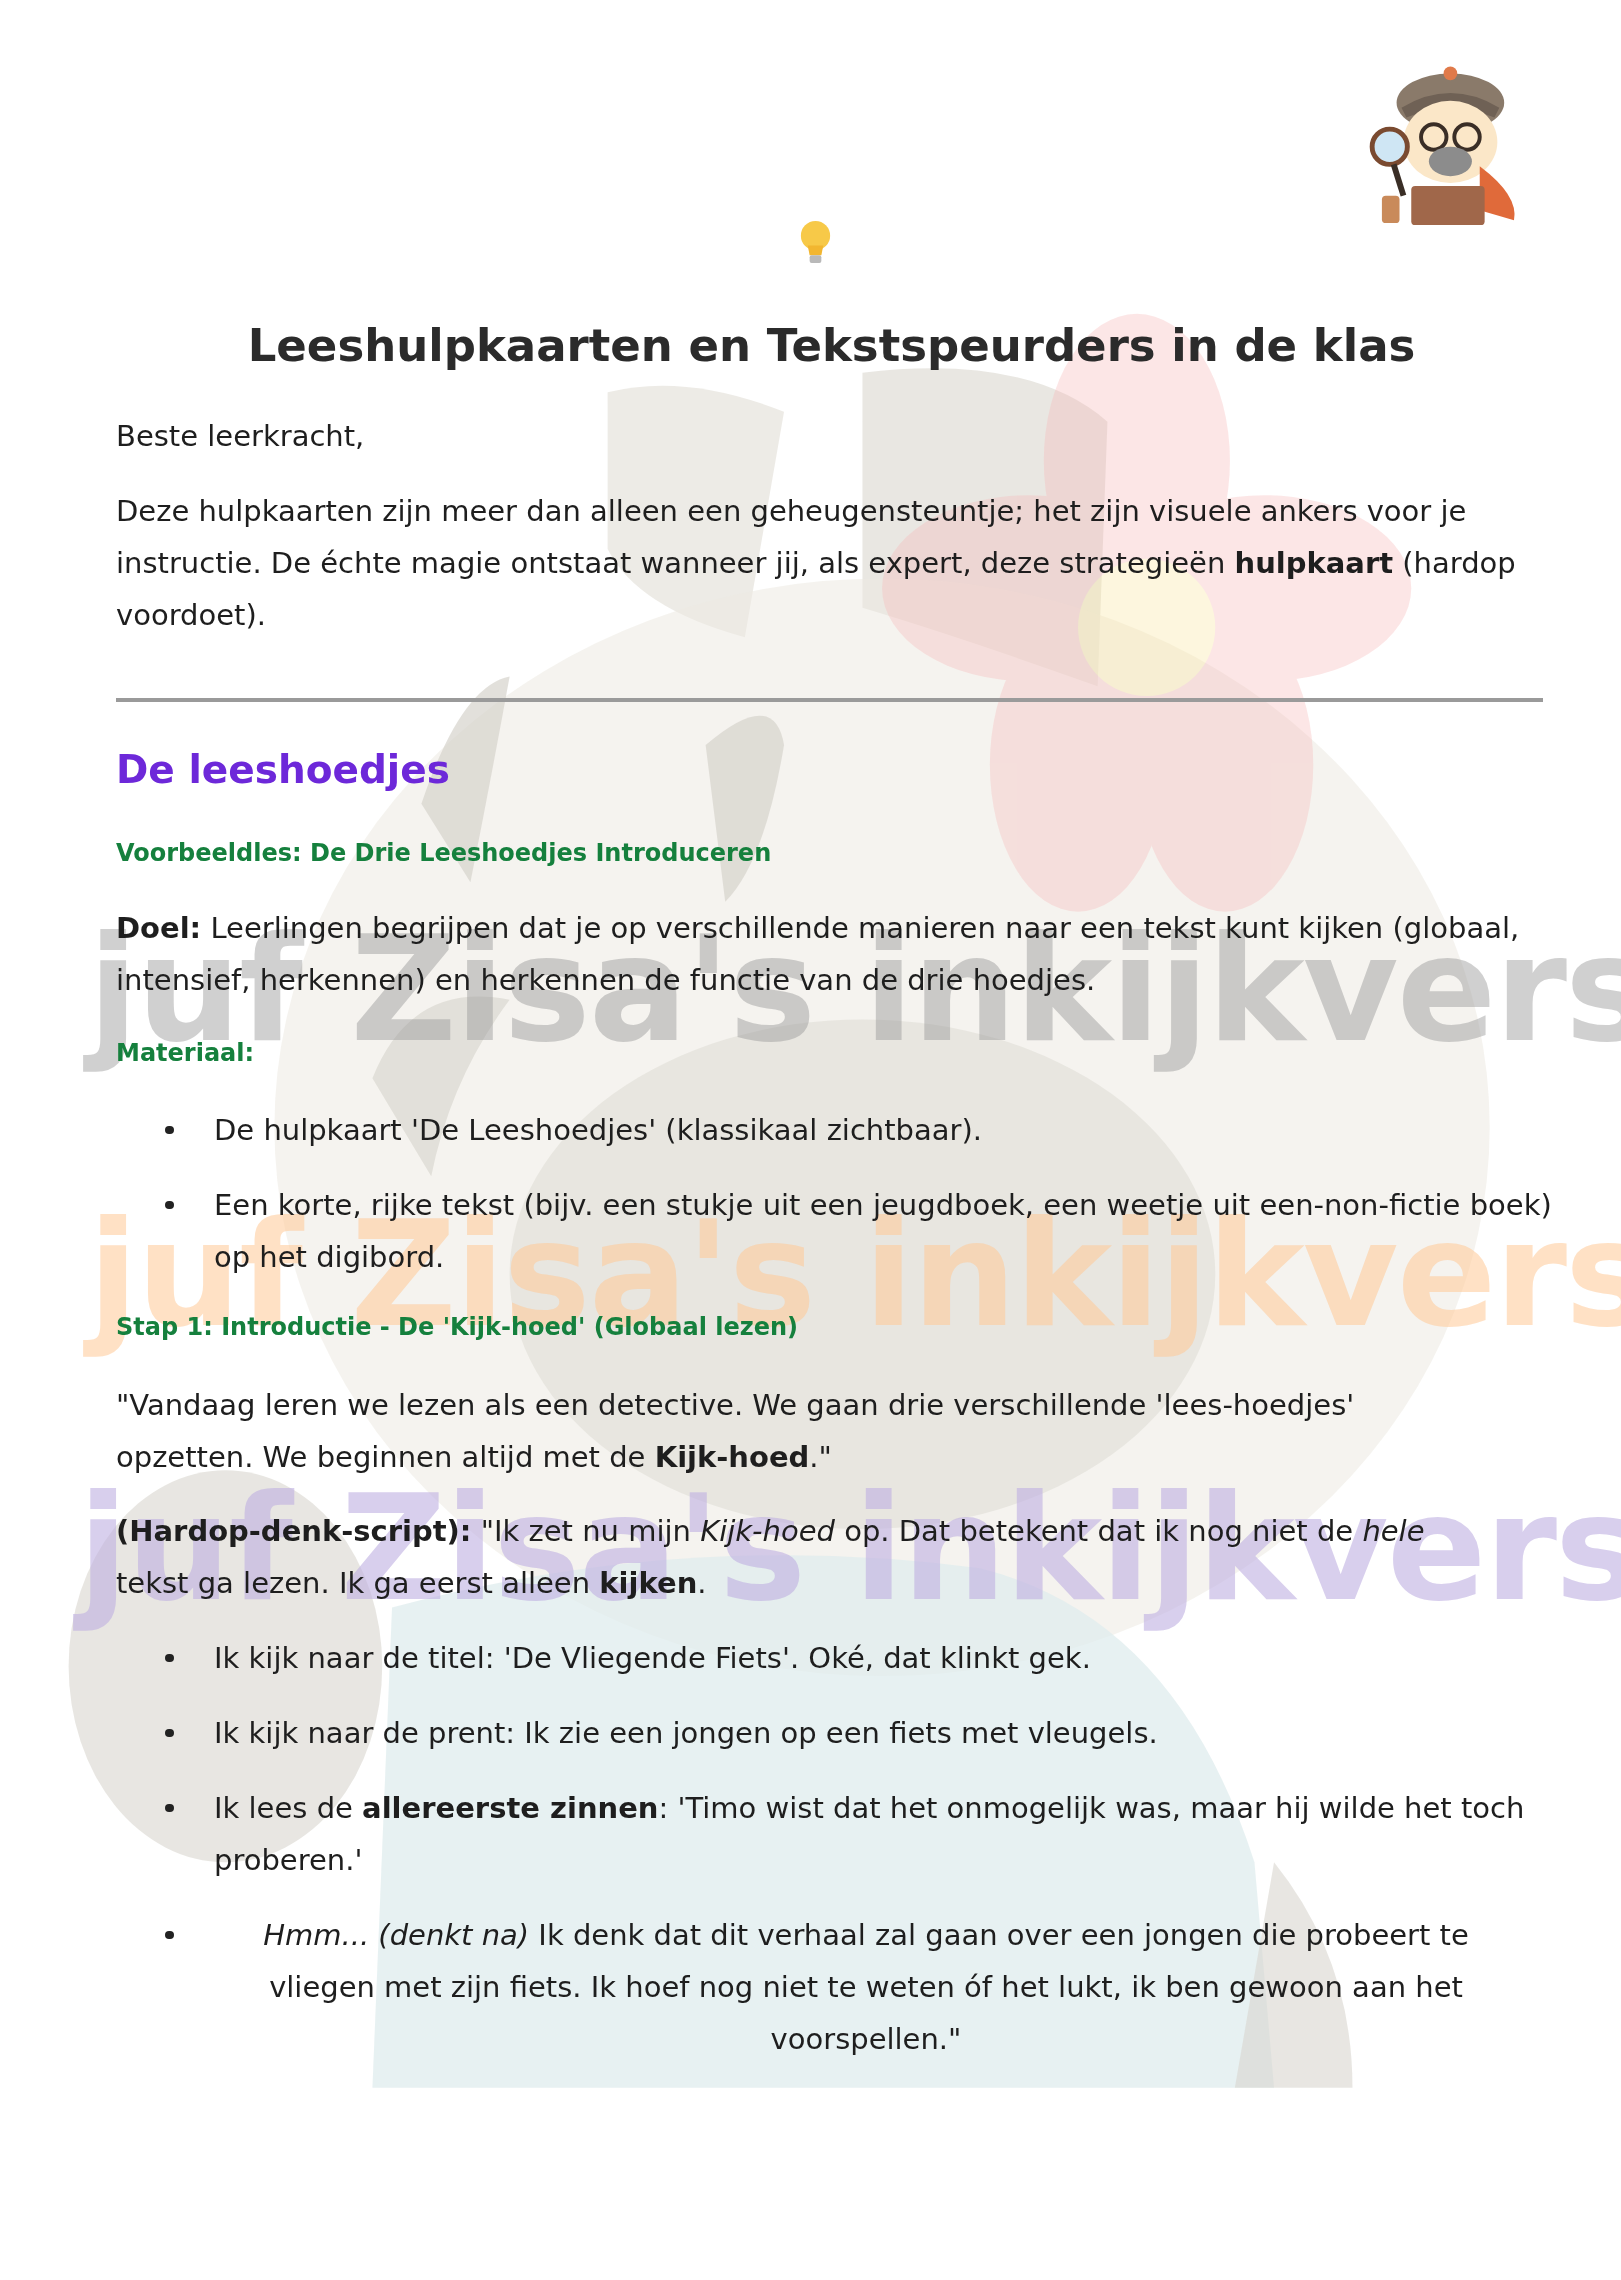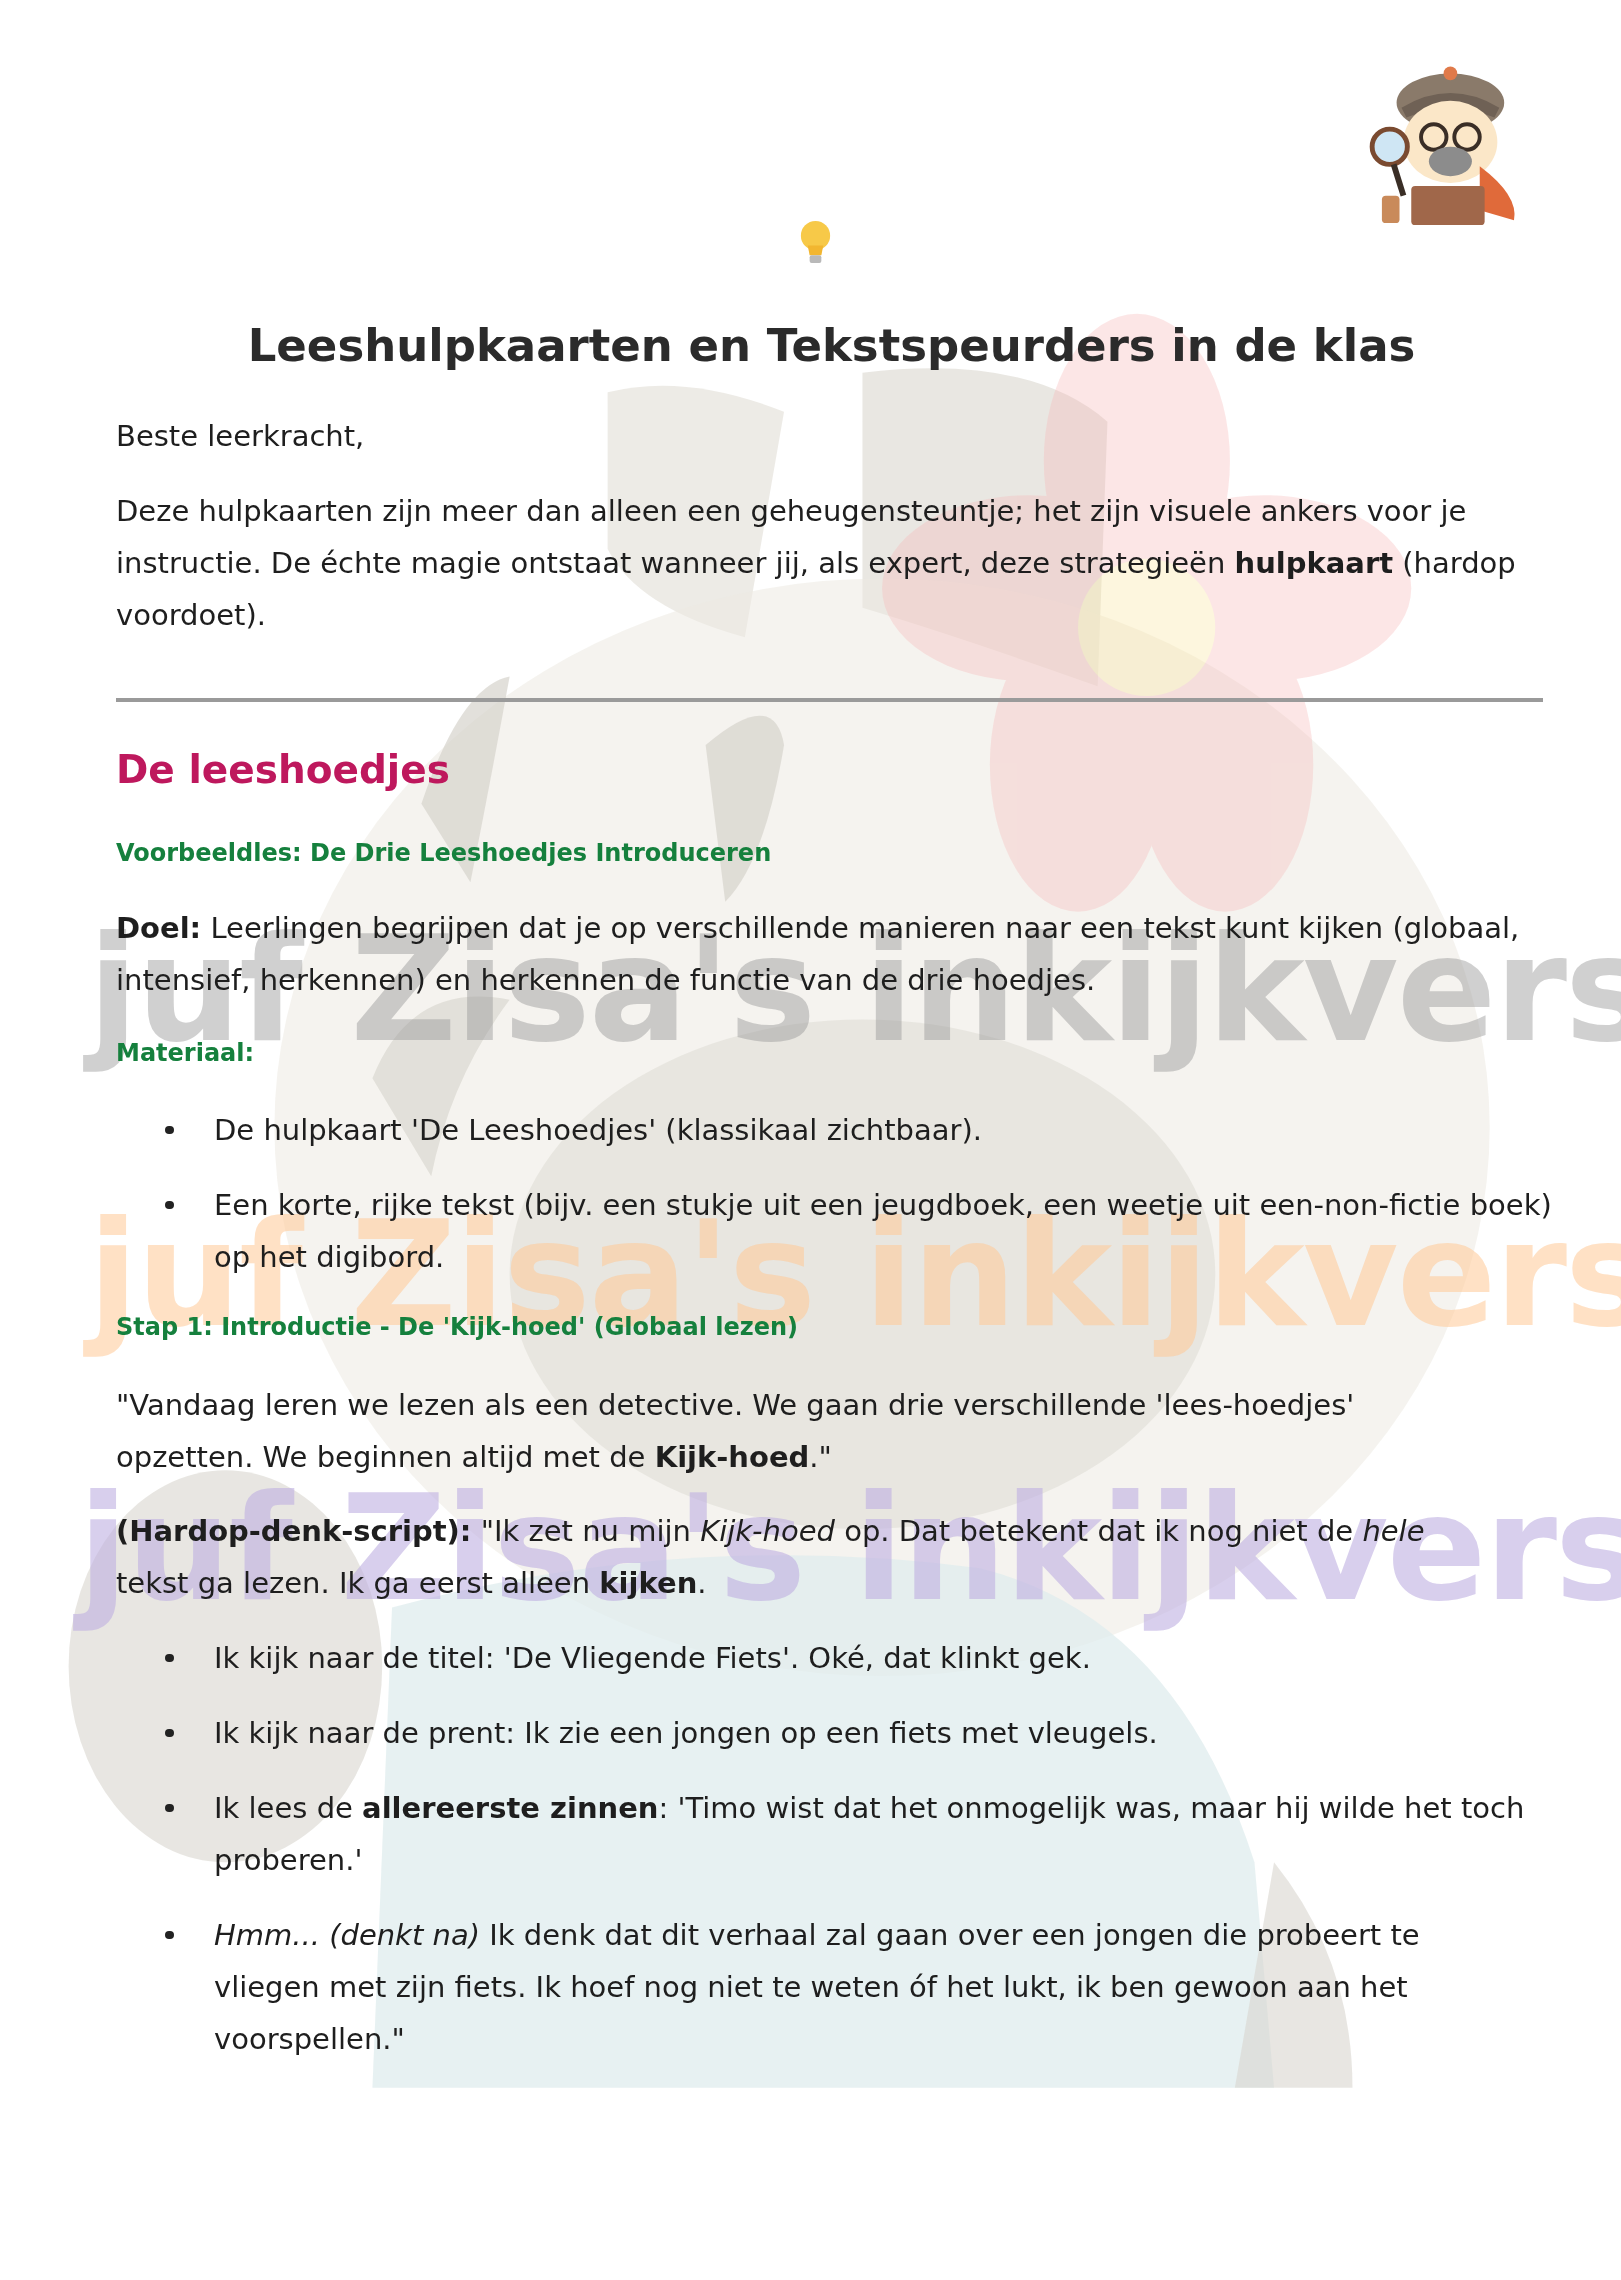--- a/index.html
+++ b/index.html
@@ -26,21 +26,21 @@
   .title-row .bulb { display: inline-block; width: 39px; height: 51px; vertical-align: -7.8px; margin-right: 33px; }
   .subtitle { position: absolute; top: 319px; left: 0; width: 1431px; text-align: center;
               font-size: 45px; font-weight: bold; color: #2b2b2b; }
 
   .p { position: absolute; left: 0; font-size: 29px; line-height: 52px; color: #1e1e1e; }
   .p b { font-weight: bold; }
   .p i { font-style: italic; }
 
   .rule { position: absolute; left: 0; top: 698px; width: 1427px; height: 3.9px; background: #9a9a9a; }
 
-  .h2 { position: absolute; left: 0; top: 747px; font-size: 39px; font-weight: bold; color: #be185d; }
+  .h2 { position: absolute; left: 0; top: 747px; font-size: 39px; font-weight: bold; color: #6d28d9; }
   .h3 { position: absolute; left: 0; font-size: 24px; font-weight: bold; color: #15803d; }
 
   .bullet { position: absolute; left: 49px; font-size: 29px; line-height: 52px; }
   .bullet .dot { position: absolute; left: 0; top: 21.6px; width: 8.8px; height: 8.8px; border-radius: 50%; background: #222; }
   .bullet .txt { position: absolute; left: 49px; width: 1304px; }
 </style>
 </head>
 <body>
 
 <svg class="bg-art" viewBox="0 0 1654 2327">
@@ -143,17 +143,17 @@
   <div class="bullet" style="top:1707px;">
     <span class="dot"></span>
     <span class="txt">Ik kijk naar de prent: Ik zie een jongen op een fiets met vleugels.</span>
   </div>
   <div class="bullet" style="top:1782px;">
     <span class="dot"></span>
     <span class="txt" style="width:1313px;"><span>Ik lees de </span><b>allereerste zinnen</b><span>: 'Timo wist dat het onmogelijk was, maar hij wilde het toch proberen.'</span></span>
   </div>
   <div class="bullet" style="top:1909px;">
     <span class="dot"></span>
-    <span class="txt" style="width:1304px;"><i>Hmm... (denkt na)</i><span> Ik denk dat dit verhaal zal gaan over een jongen die probeert te vliegen met zijn fiets. Ik hoef nog niet te weten óf het lukt, ik ben gewoon aan het voorspellen."</span></span>
+    <span class="txt" style="width:1304px;text-align:center;"><i>Hmm... (denkt na)</i><span> Ik denk dat dit verhaal zal gaan over een jongen die probeert te vliegen met zijn fiets. Ik hoef nog niet te weten óf het lukt, ik ben gewoon aan het voorspellen."</span></span>
   </div>
 
 </div>
 
 
 </body></html>

